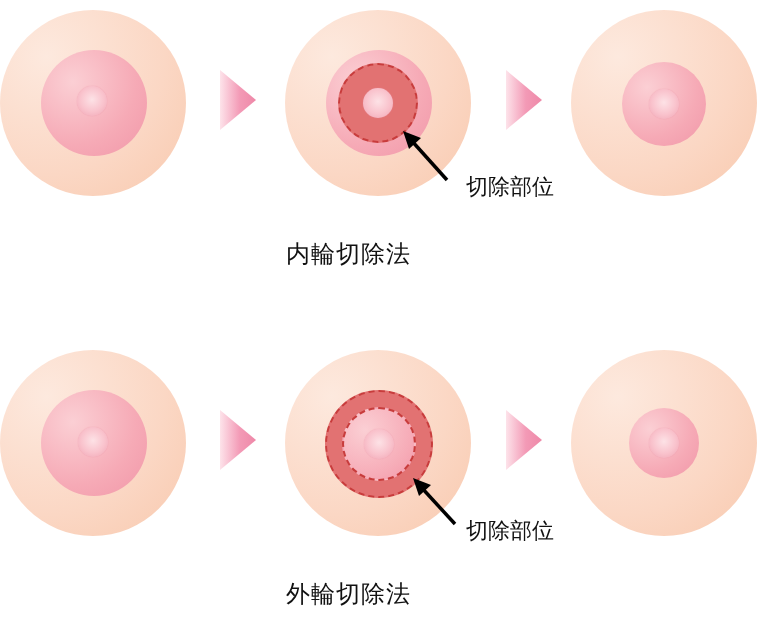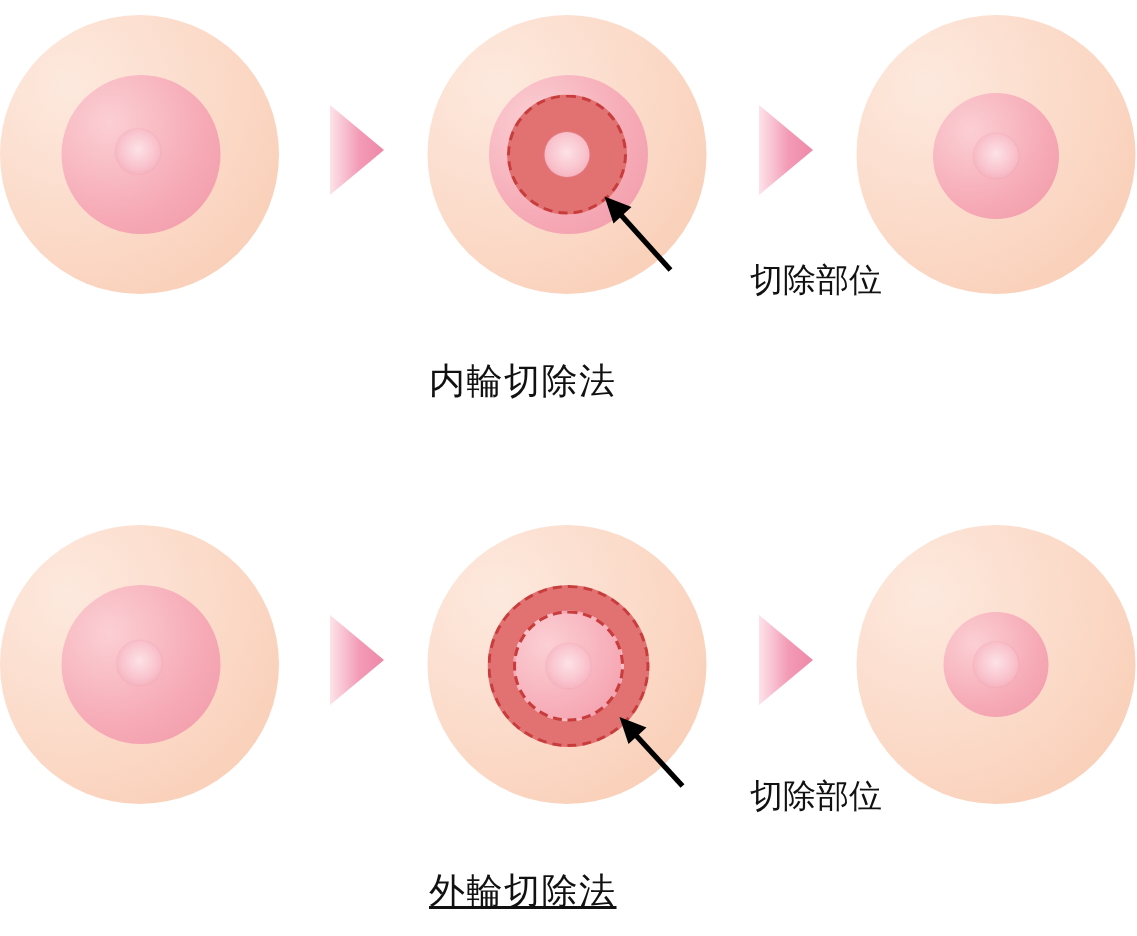--- a/index.html
+++ b/index.html
@@ -4,21 +4,21 @@
 <style>
   html,body{margin:0;padding:0;background:#ffffff;}
   body{width:758px;height:624px;position:relative;overflow:hidden;font-family:"DejaVu Sans",sans-serif;}
   .abs{position:absolute;}
   .outer{position:absolute;border-radius:50%;background:radial-gradient(circle at 25% 25%, #fde9de 0%, #fbd7c4 60%, #f8c9ae 100%);}
   .areola{position:absolute;border-radius:50%;background:radial-gradient(circle at 30% 30%, #fbcfd4 0%, #f6aab6 60%, #f197a8 100%);}
   .nipple{position:absolute;border-radius:50%;background:radial-gradient(circle at 50% 45%, #fde2e6 0%, #f9c2cc 55%, #f0a3b2 100%);box-shadow:0 0 1px #e995a6;}
   .cut{position:absolute;border-radius:50%;background:#e27272;border:2px dashed #c83c3c;box-sizing:border-box;}
   .cut-inner{position:absolute;border-radius:50%;border:2px dashed #c83c3c;box-sizing:border-box;background:radial-gradient(circle at 30% 30%, #fbcfd4 0%, #f6aab6 70%, #f197a8 100%);}
   .tri{position:absolute;width:36px;height:60px;clip-path:polygon(0 0,100% 50%,0 100%);background:linear-gradient(to right,#fde3ea 0%,#f39ab6 55%,#ee88a8 100%);}
-  .label{position:absolute;font-size:22px;color:#111;white-space:nowrap;margin-left:34px;}
+  .label{position:absolute;font-size:22px;color:#111;white-space:nowrap;}
   .title{position:absolute;font-size:24px;color:#111;white-space:nowrap;letter-spacing:1px;}
 </style>
 </head>
 <body>
 
 <div>
 
   <div class="outer" style="left:0;top:10px;width:186px;height:186px;">
     <div class="areola" style="left:41px;top:40px;width:106px;height:106px;"></div>
     <div class="nipple" style="left:77px;top:76px;width:30px;height:30px;"></div>
@@ -63,14 +63,14 @@
     <polygon points="8,6 26,13 14,24" fill="#000"></polygon>
   </svg>
   <div class="label" style="left:466px;top:516px;">切除部位</div>
   <div class="tri" style="left:506px;top:410px;"></div>
 
   <div class="outer" style="left:571px;top:350px;width:186px;height:186px;">
     <div class="areola" style="left:58px;top:58px;width:70px;height:70px;"></div>
     <div class="nipple" style="left:78px;top:78px;width:30px;height:30px;"></div>
   </div>
 
-  <div class="title" style="left:286px;top:578px;text-decoration:underline;">外輪切除法</div>
+  <div class="title" style="left:286px;top:578px;">外輪切除法</div>
 </div>
 
 </body></html>

